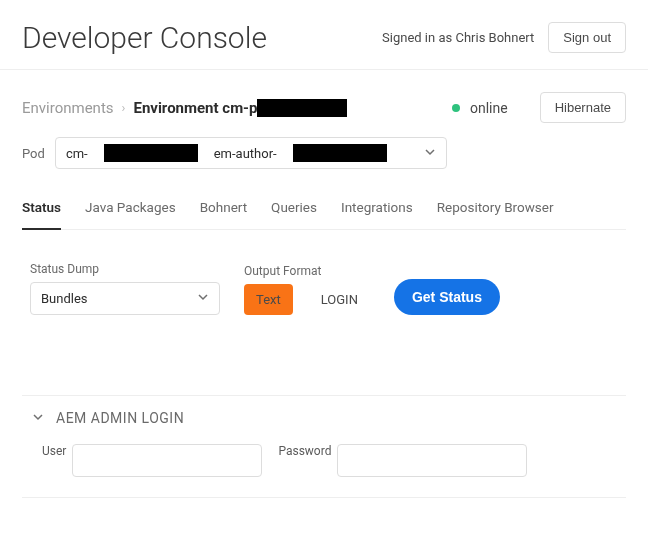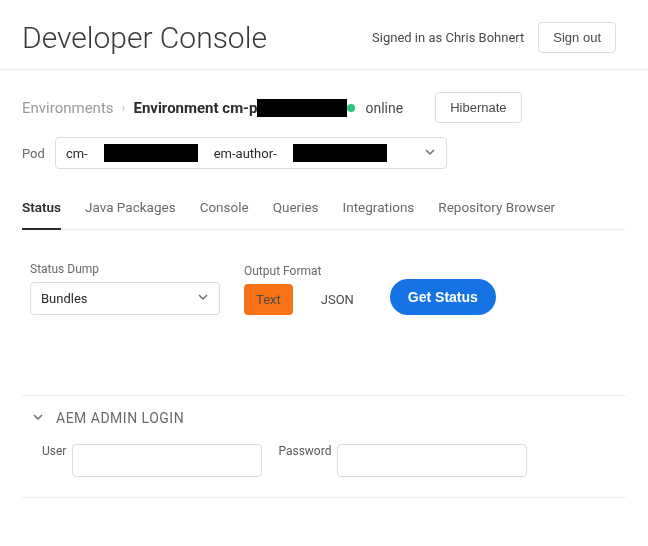--- a/index.html
+++ b/index.html
@@ -8,21 +8,21 @@
       color: #2c2c2c;
       background: #fff;
       width: 648px;
       height: 546px;
       padding: 0;
     }
     .header {
       display: flex;
       align-items: center;
       justify-content: space-between;
-      padding: 20px 32px 14px 22px;
+      padding: 20px 22px 14px 22px;
       border-bottom: 1px solid #eee;
     }
     .title {
       font-size: 30px;
       font-weight: 300;
       color: #3a3a3a;
     }
     .header-right {
       display: flex;
       align-items: center;
@@ -40,20 +40,21 @@
       font-size: 13px;
       color: #4a4a4a;
       cursor: pointer;
     }
     .section {
       padding: 22px 22px 10px 22px;
     }
     .breadcrumb-row {
       display: flex;
       align-items: center;
+      justify-content: space-between;
       margin-bottom: 14px;
     }
     .breadcrumb {
       display: flex;
       align-items: center;
       gap: 8px;
       font-size: 15px;
     }
     .bc-link { color: #9a9a9a; }
     .bc-sep { color: #bbb; font-size: 13px; }
@@ -227,21 +228,21 @@
         <svg width="12" height="12" viewBox="0 0 12 12">
             <path d="M2 4 L6 8 L10 4" stroke="#707070" stroke-width="1.5" fill="none"></path>
           </svg>
       </span>
     </div>
   </div>
 
   <div class="tabs">
     <div class="tab active">Status</div>
     <div class="tab">Java Packages</div>
-    <div class="tab">Console</div>
+    <div class="tab">Bohnert</div>
     <div class="tab">Queries</div>
     <div class="tab">Integrations</div>
     <div class="tab">Repository Browser</div>
   </div>
 </div>
 
 <div class="status-row">
   <div class="field-group">
     <span class="field-label">Status Dump</span>
     <div class="select">
@@ -250,21 +251,21 @@
         <svg width="12" height="12" viewBox="0 0 12 12">
             <path d="M2 4 L6 8 L10 4" stroke="#707070" stroke-width="1.5" fill="none"></path>
           </svg>
       </span>
     </div>
   </div>
   <div class="fmt-group">
     <span class="field-label">Output Format</span>
     <div class="fmt-options">
       <span class="fmt-opt active">Text</span>
-      <span class="fmt-opt">JSON</span>
+      <span class="fmt-opt">LOGIN</span>
     </div>
   </div>
   <button class="btn-primary">Get Status</button>
 </div>
 
 <div class="login-panel">
   <div class="login-head">
     <span>
       <svg width="12" height="12" viewBox="0 0 12 12">
           <path d="M2 4 L6 8 L10 4" stroke="#707070" stroke-width="1.5" fill="none"></path>

